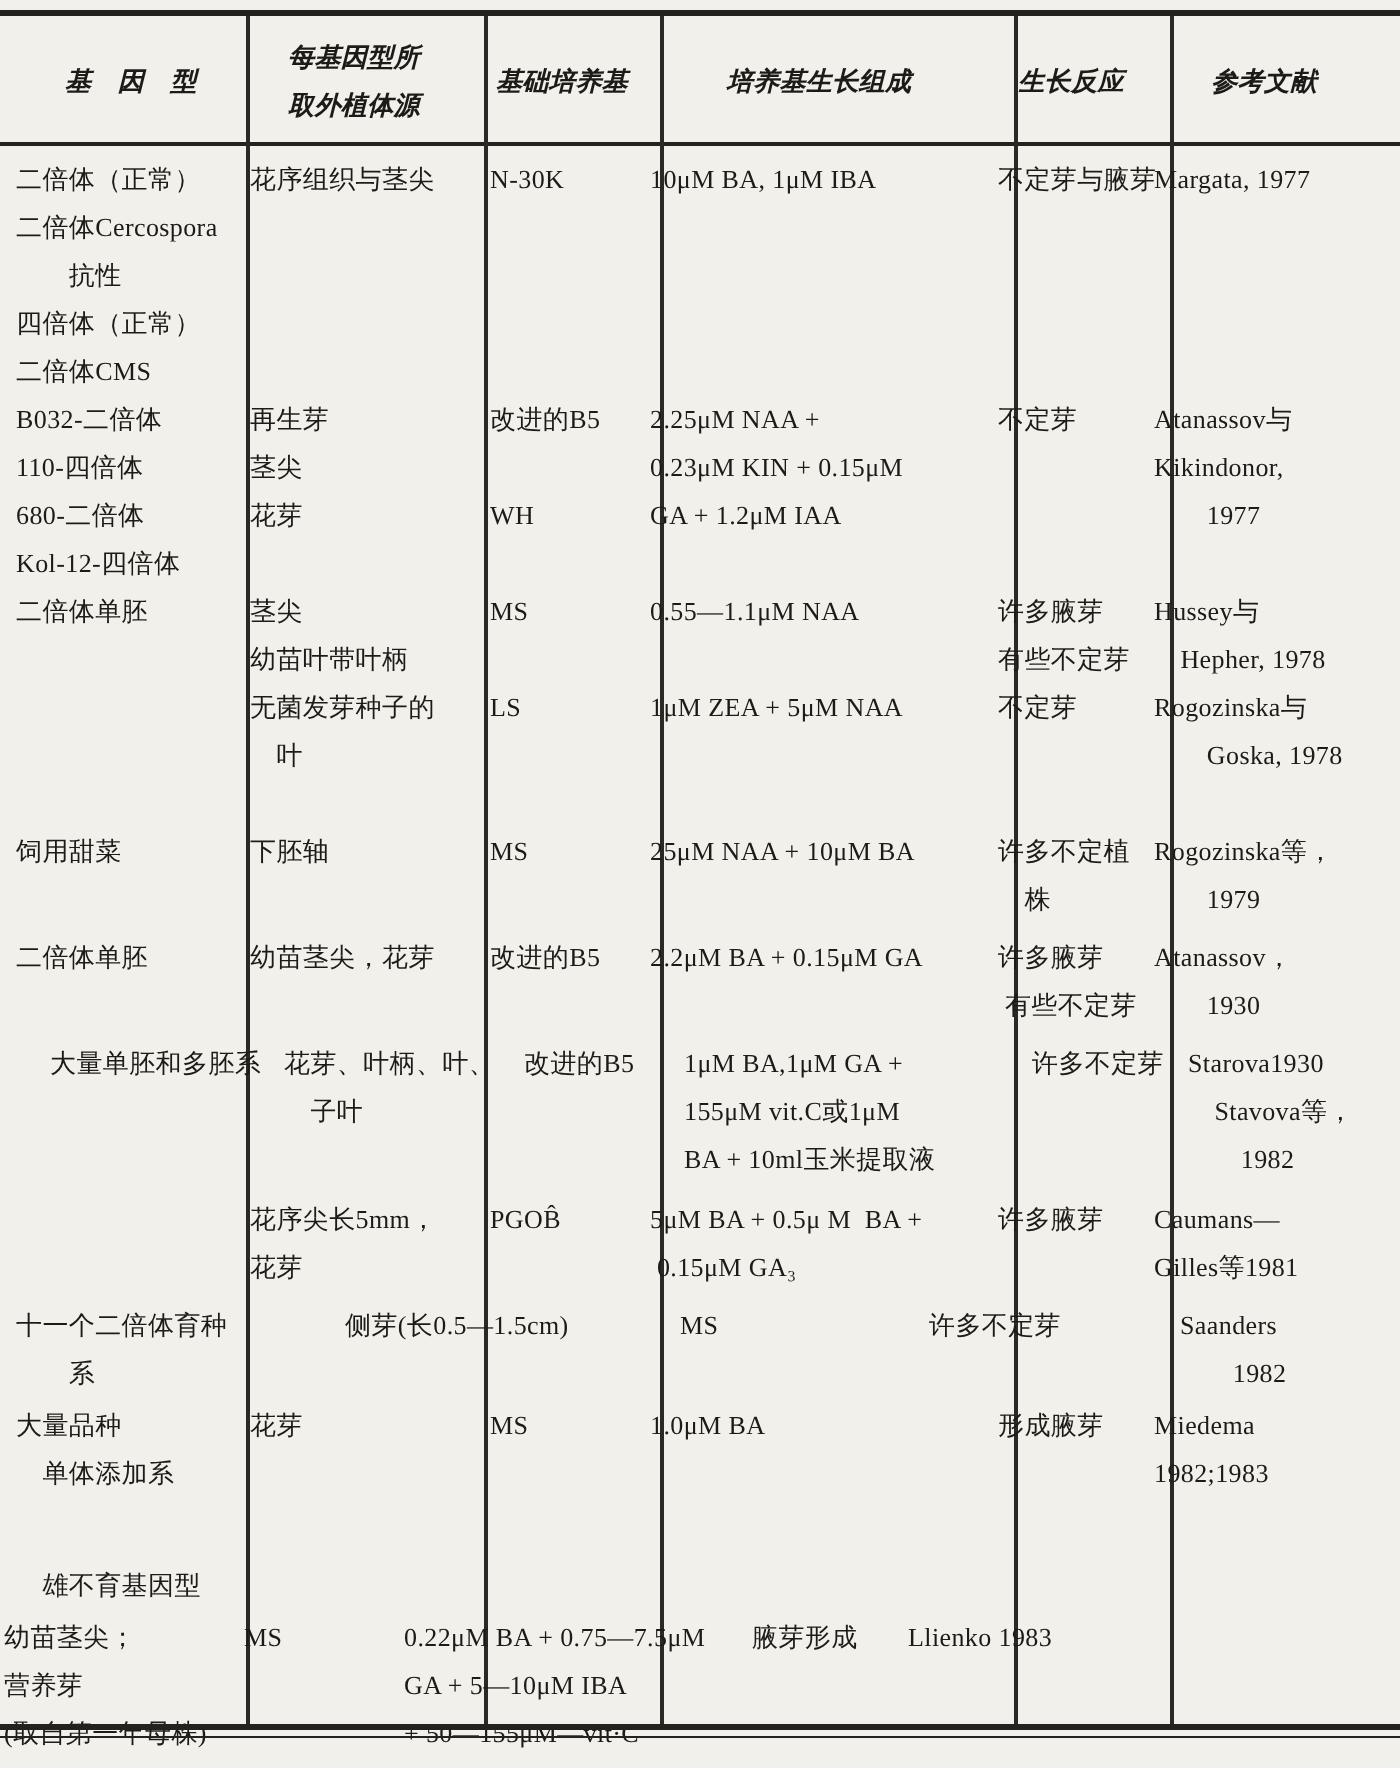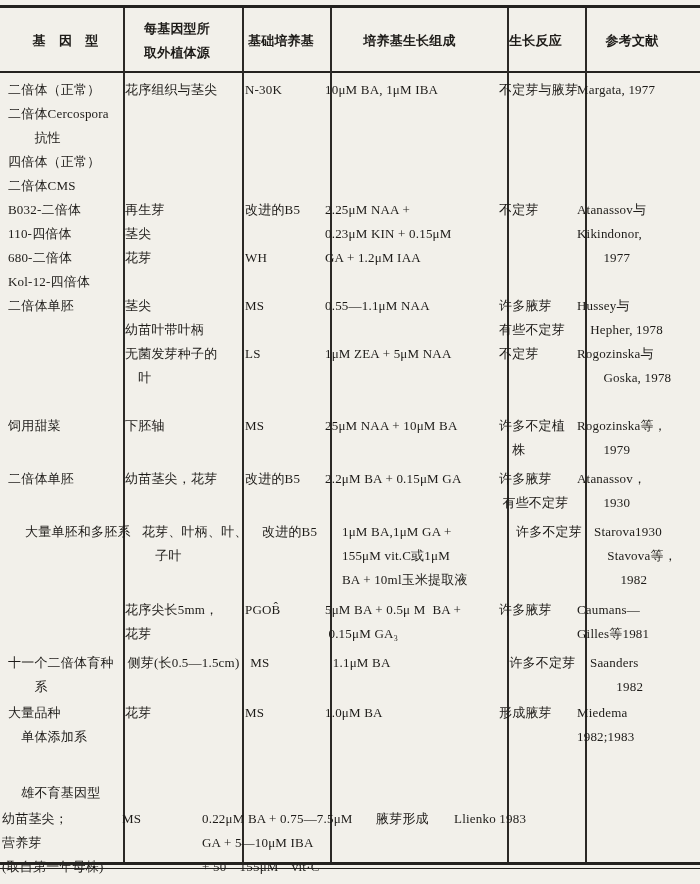--- a/index.html
+++ b/index.html
@@ -11,21 +11,21 @@
     position:relative;
     overflow:hidden;
   }
   .page{position:absolute;inset:0;}
   .rule{position:absolute;background:#24221f;}
   .vrule{position:absolute;width:1.5px;background:#2b2926;}
   
   .hdr{
     position:absolute;top:10px;left:0;width:700px;height:62px;
     display:flex;align-items:stretch;
-    font-weight:bold;font-size:13.5px;
+    font-weight:bold;font-size:13.5px;font-style:italic;
   }
   .hdr .hcell{
     display:flex;flex-direction:column;justify-content:center;align-items:center;
     box-sizing:border-box;text-align:center;line-height:24px;white-space:pre;
   }
   
   .tbody{position:absolute;top:78px;left:0;width:700px;}
   .rgroup{display:flex;width:700px;}
   .cell{box-sizing:border-box;flex:0 0 auto;}
   .cline{
@@ -311,24 +311,20 @@
           <div class="cline">　　系</div>
         </div>
         <div class="cell c1">
           <div class="cline">侧芽(长0.5—1.5cm)</div>
           <div class="cline"></div>
         </div>
         <div class="cell c2">
           <div class="cline">MS</div>
           <div class="cline"></div>
         </div>
-        <div class="cell c3">
-          <div class="cline">1.1μM BA</div>
-          <div class="cline"></div>
-        </div>
         <div class="cell c4">
           <div class="cline">许多不定芽</div>
           <div class="cline"></div>
         </div>
         <div class="cell c5">
           <div class="cline">Saanders</div>
           <div class="cline">　　1982</div>
         </div>
       </div>
       <div class="rgroup" style="margin-top: 2px;">

